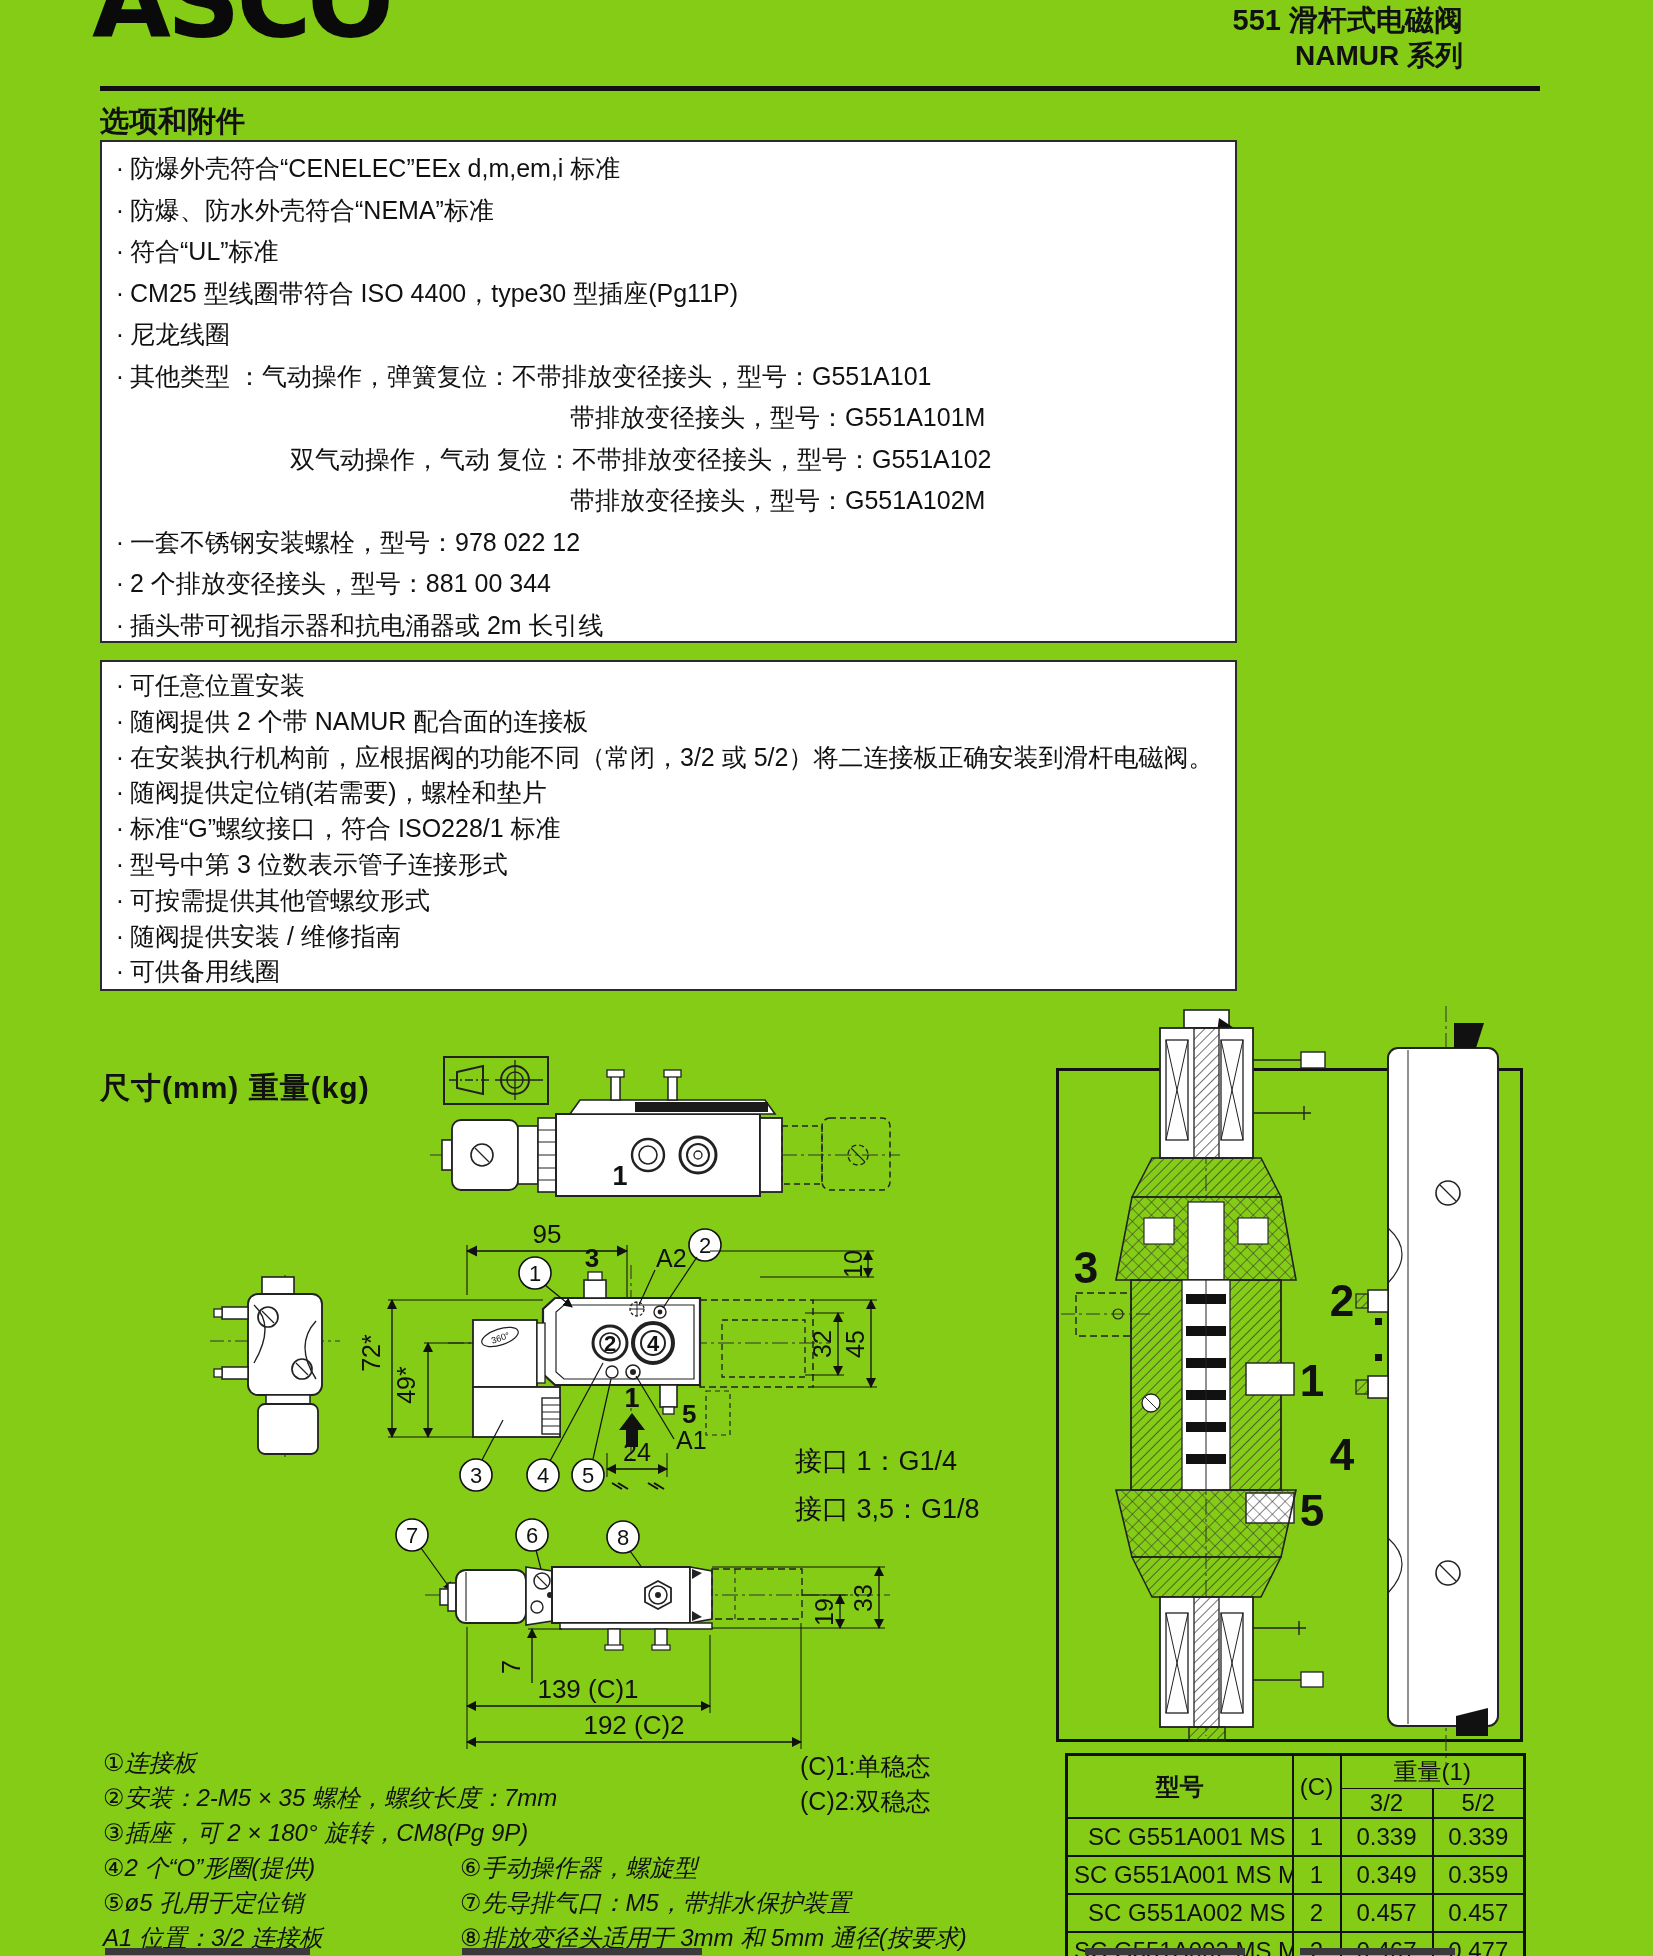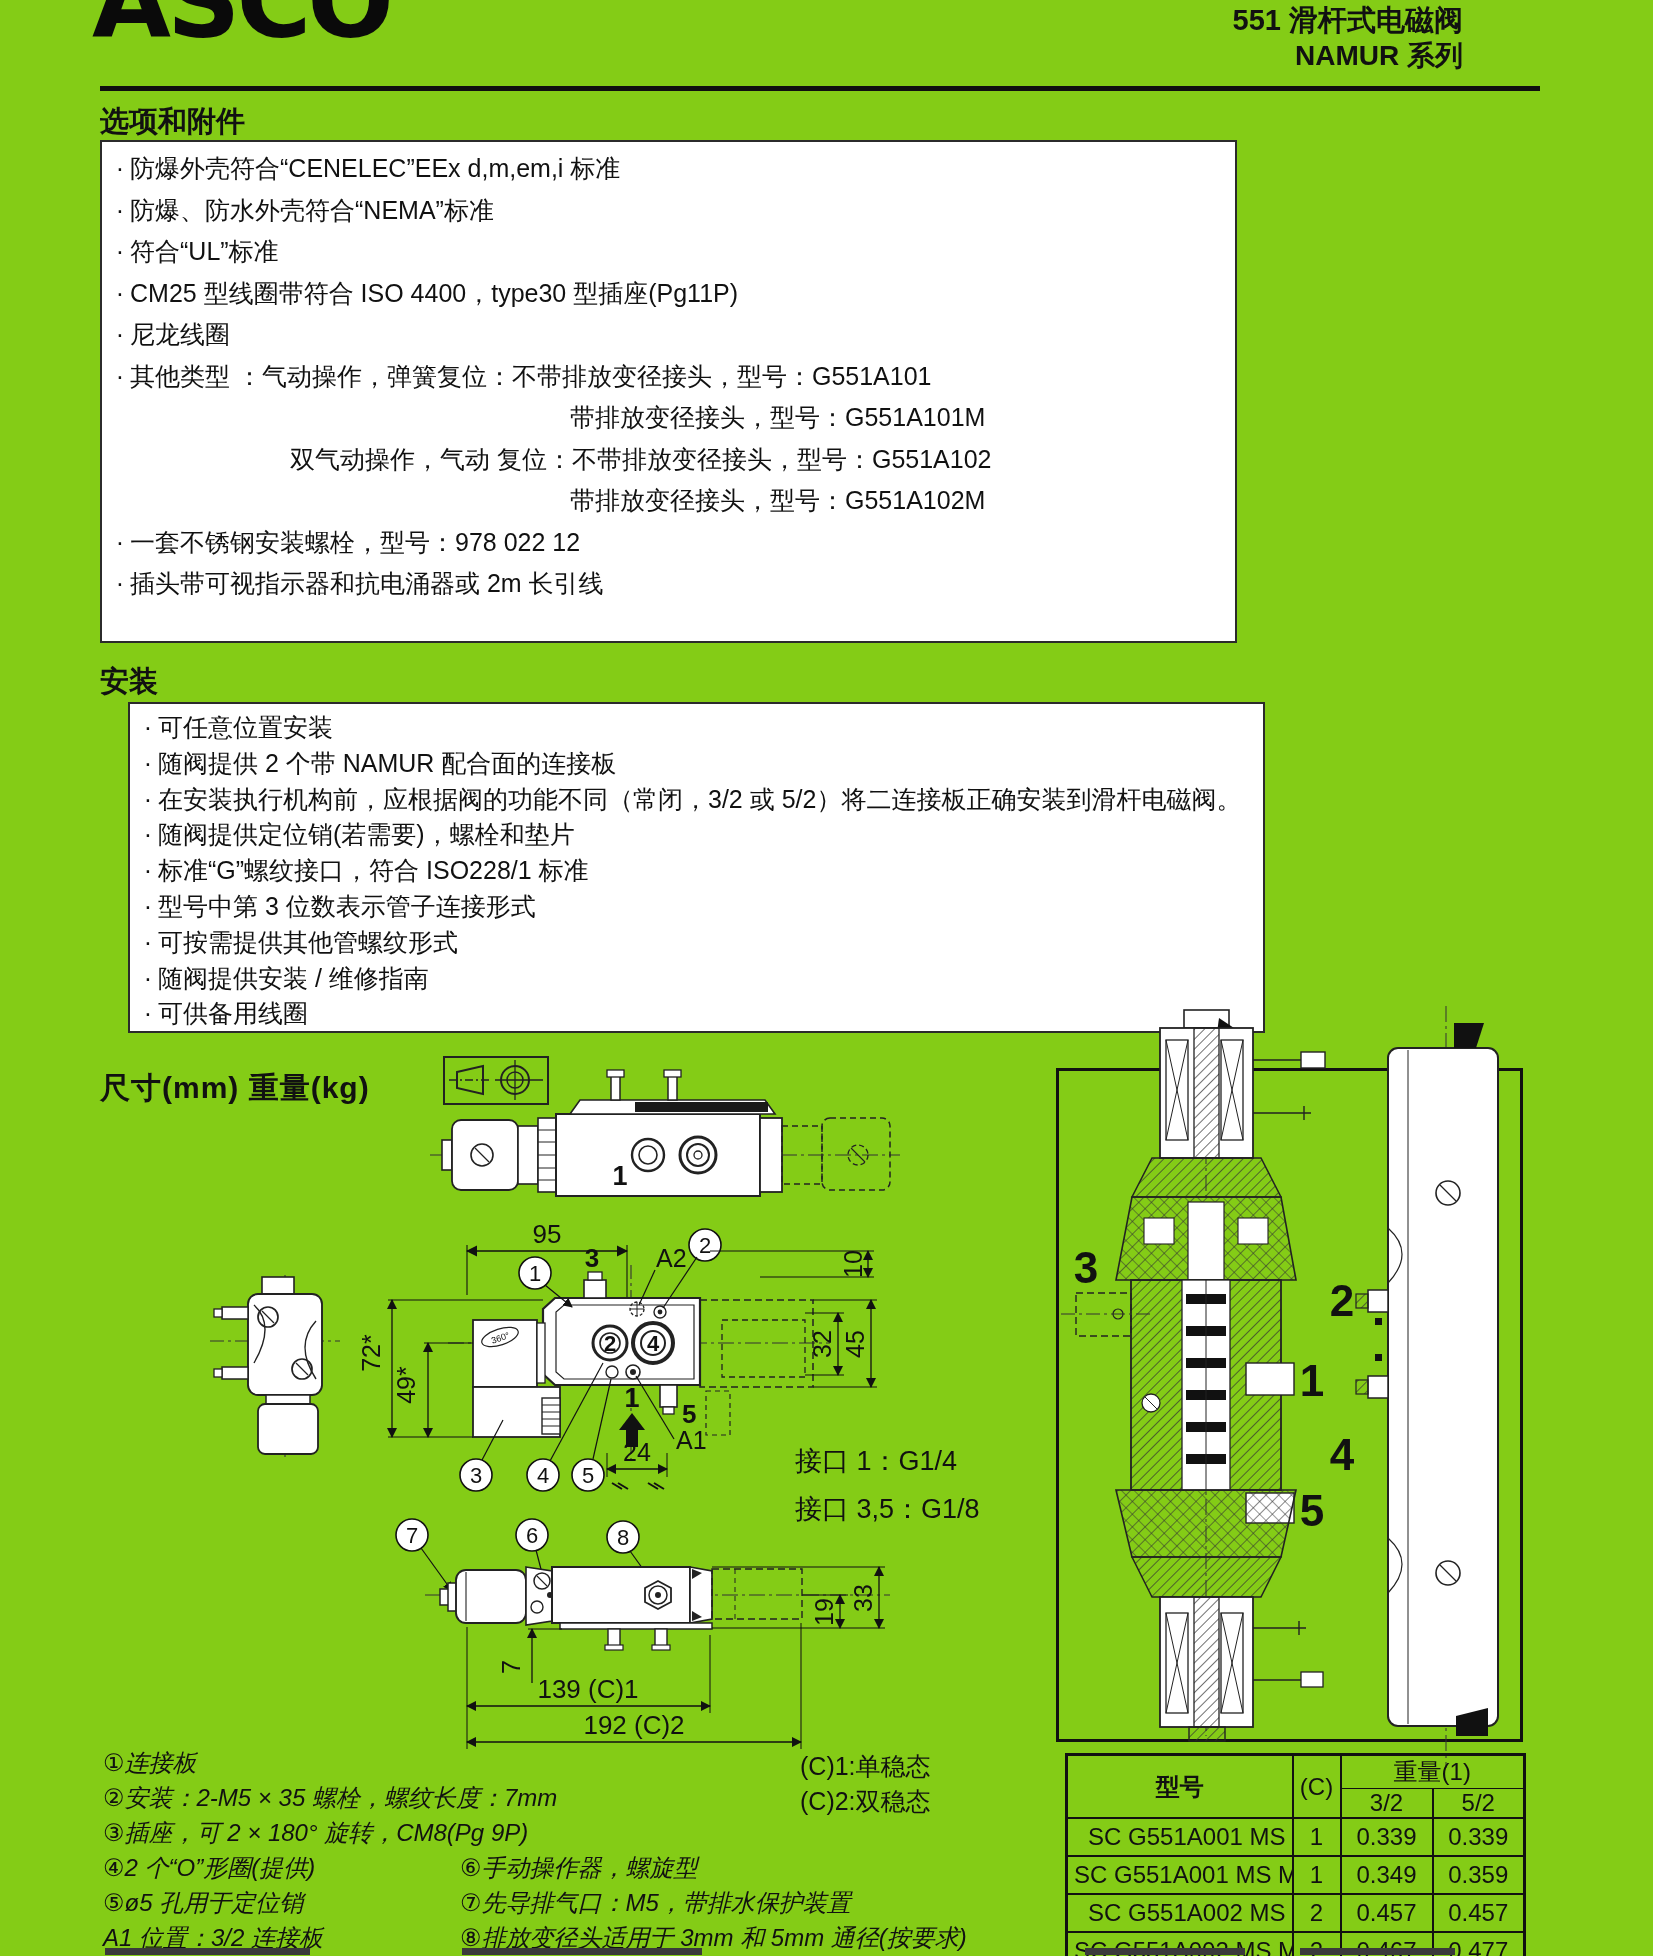--- a/index.html
+++ b/index.html
@@ -85,27 +85,28 @@
         <li><span class="blt">·</span><span>其他类型 ：气动操作，弹簧复位：不带排放变径接头，型号：G551A101</span></li>
 
         <li class="ind2"><span class="blt"></span><span>带排放变径接头，型号：G551A101M</span></li>
 
         <li class="ind1"><span class="blt"></span><span>双气动操作，气动 复位：不带排放变径接头，型号：G551A102</span></li>
 
         <li class="ind2"><span class="blt"></span><span>带排放变径接头，型号：G551A102M</span></li>
 
         <li><span class="blt">·</span><span>一套不锈钢安装螺栓，型号：978 022 12</span></li>
 
+        <li><span class="blt">·</span><span>2 个排放变径接头，型号：881 00 344</span></li>
 
         <li><span class="blt">·</span><span>插头带可视指示器和抗电涌器或 2m 长引线</span></li>
       </ul>
   </div>
 
   <div class="abs sec-head" style="left:100px;top:662px;">安装</div>
-  <div class="abs txtbox" style="left:100px;top:702px;width:1137px;height:331px;margin-left:28px;">
+  <div class="abs txtbox" style="left:100px;top:660px;width:1137px;height:331px;">
     <ul class="plain ins">
 
         <li><span class="blt">·</span><span>可任意位置安装</span></li>
 
         <li><span class="blt">·</span><span>随阀提供 2 个带 NAMUR 配合面的连接板</span></li>
 
         <li><span class="blt">·</span><span>在安装执行机构前，应根据阀的功能不同（常闭，3/2 或 5/2）将二连接板正确安装到滑杆电磁阀。</span></li>
 
         <li><span class="blt">·</span><span>随阀提供定位销(若需要)，螺栓和垫片</span></li>
 

